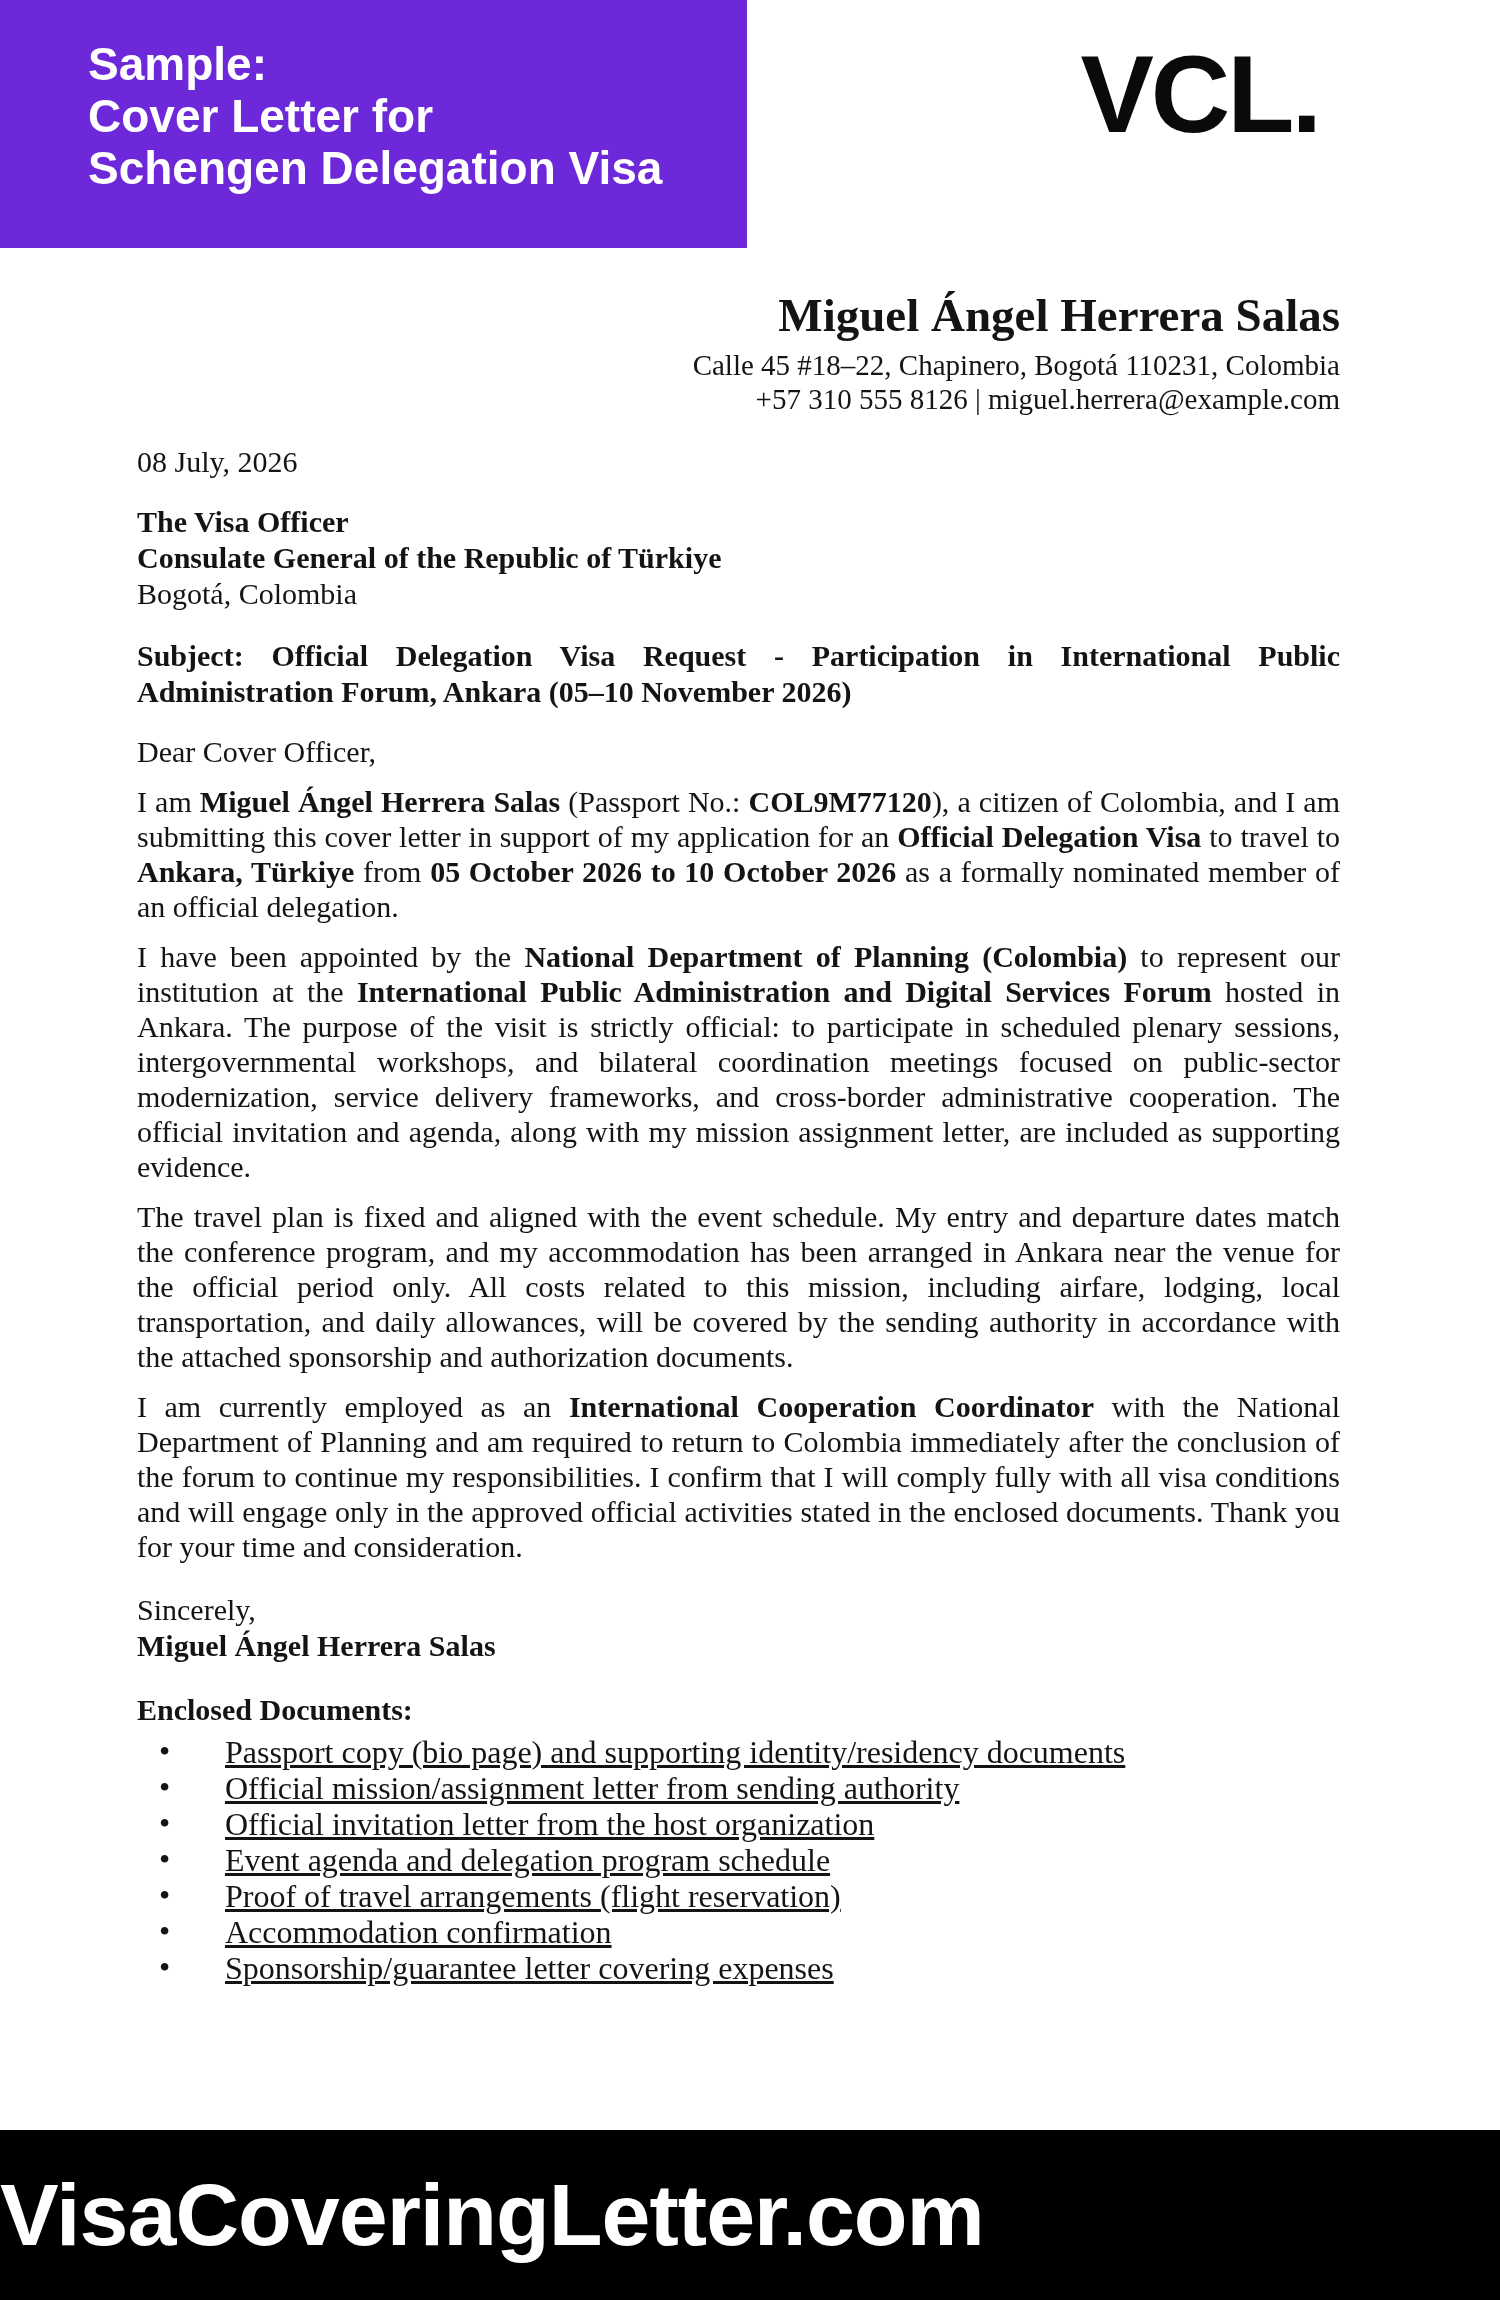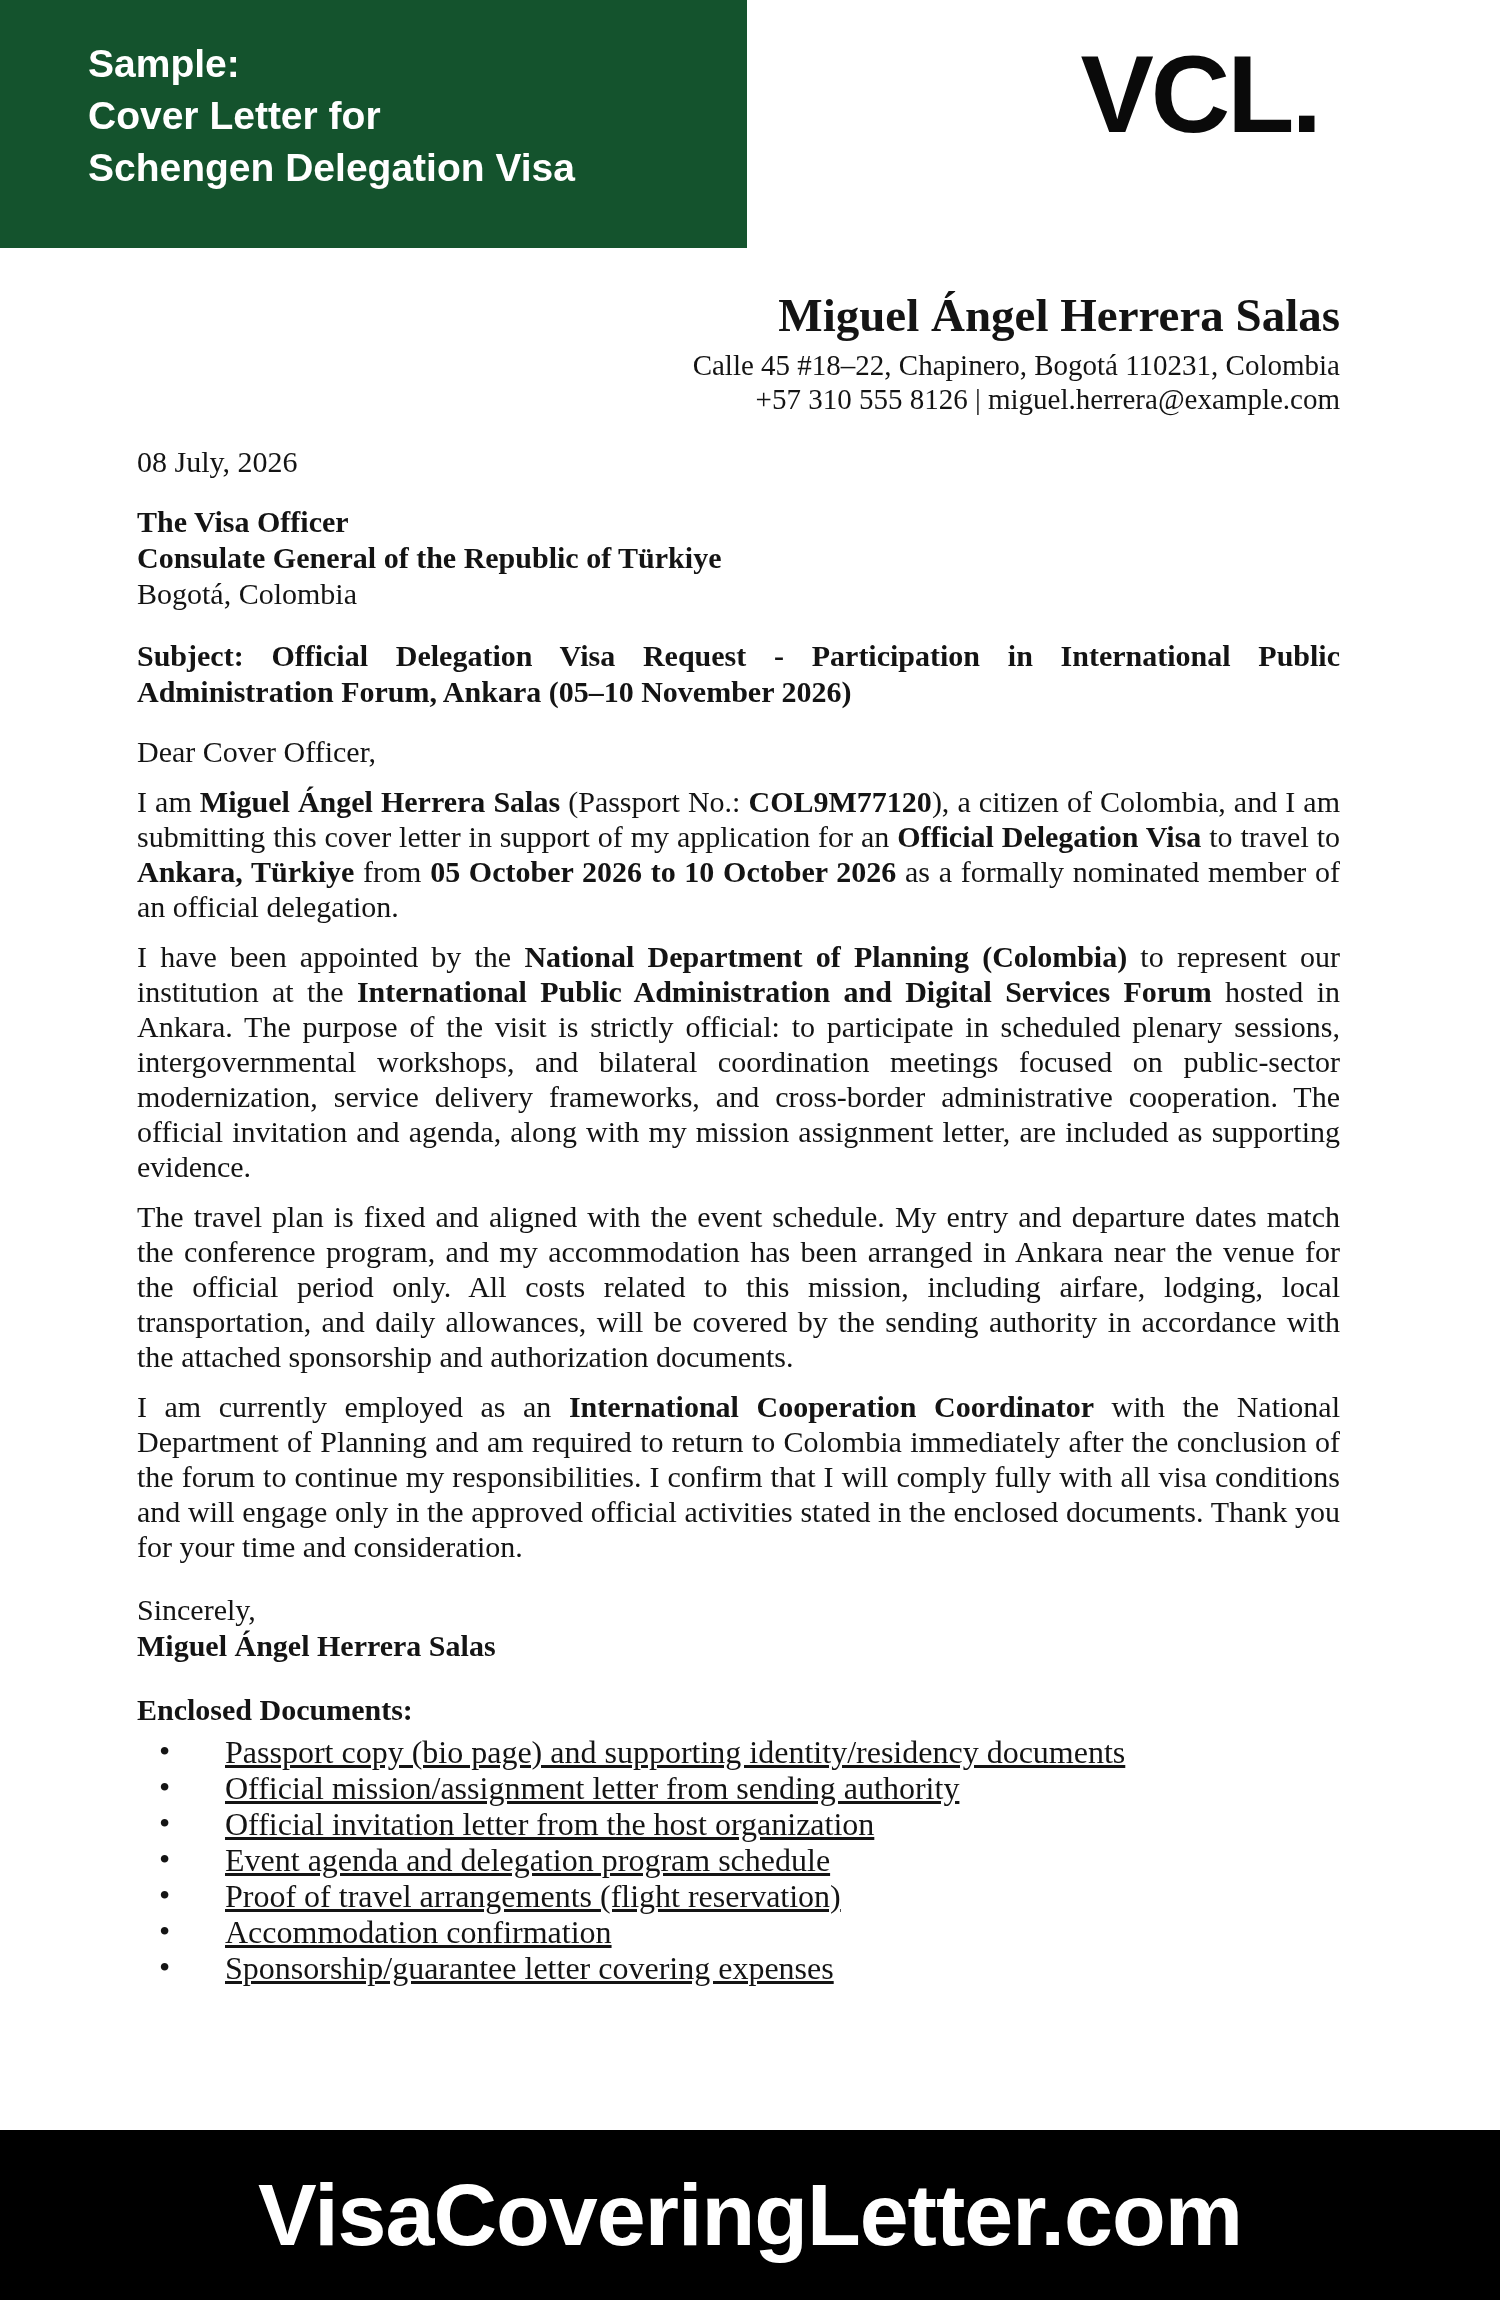--- a/index.html
+++ b/index.html
@@ -7,25 +7,25 @@
   body {
     position:relative;
     background:#ffffff;
     color:#141414;
     font-family:"Liberation Serif", serif;
     overflow:hidden;
   }
   .banner {
     position:absolute; left:0; top:0;
     width:747px; height:248px;
-    background:#14532d;
+    background:#6d28d9;
     color:#ffffff;
     font-family:"Liberation Sans", sans-serif;
     font-weight:600;
-    font-size:39px;
+    font-size:46px;
     line-height:52px;
     padding:38px 20px 0 88px;
   }
   .logo {
     position:absolute; top:34px; right:181px;
     font-family:"Liberation Sans", sans-serif;
     font-weight:800;
     font-size:110px;
     line-height:120px;
     letter-spacing:-3px;
@@ -44,21 +44,21 @@
   .para b { font-weight:bold; }
   .closing { margin-top:28px; font-size:30px; line-height:36px; }
   .enc-heading { margin-top:28px; font-weight:bold; font-size:30px; line-height:36px; }
   .enc-list { list-style:none; margin-top:6px; }
   .enc-item { position:relative; padding-left:88px; font-size:32px; line-height:36px;text-decoration:underline; }
   .enc-item::before { content:"\2022"; position:absolute; left:22px; top:-1px; }
   .footer {
     position:absolute; left:0; bottom:0;
     width:1500px; height:170px;
     background:#000000;
-    display:flex; align-items:center; justify-content:center;
+    display:flex; align-items:center; 
   }
   .footer-text {
     color:#ffffff;
     font-family:"Liberation Sans", sans-serif;
     font-weight:800;
     font-size:88px;
     letter-spacing:-1px;
   }
 </style>
 </head>

